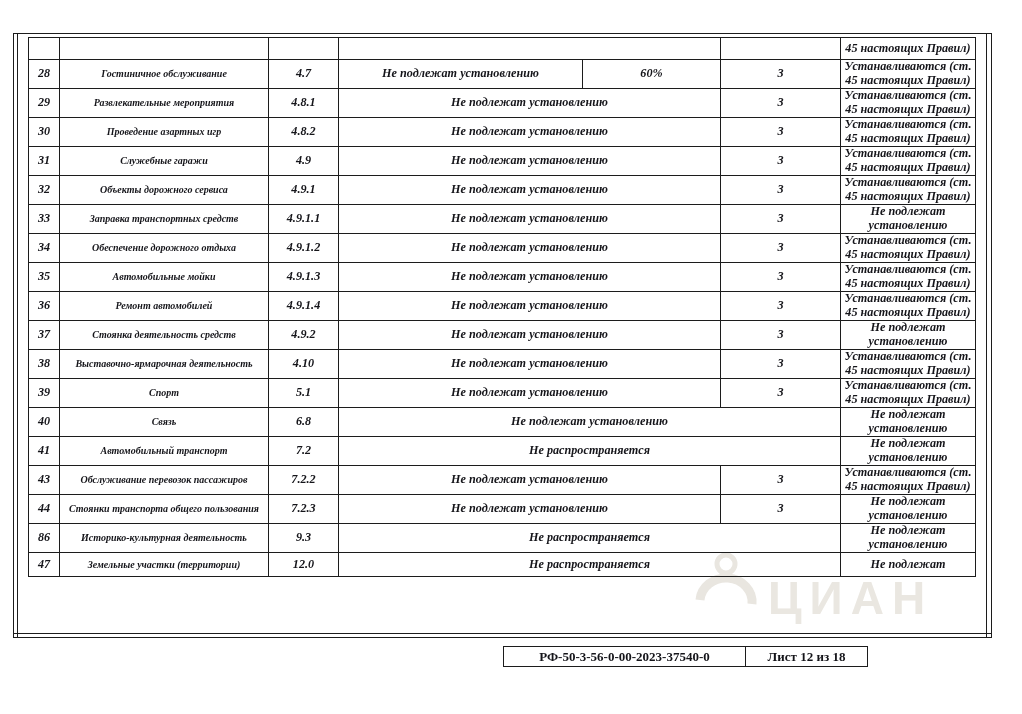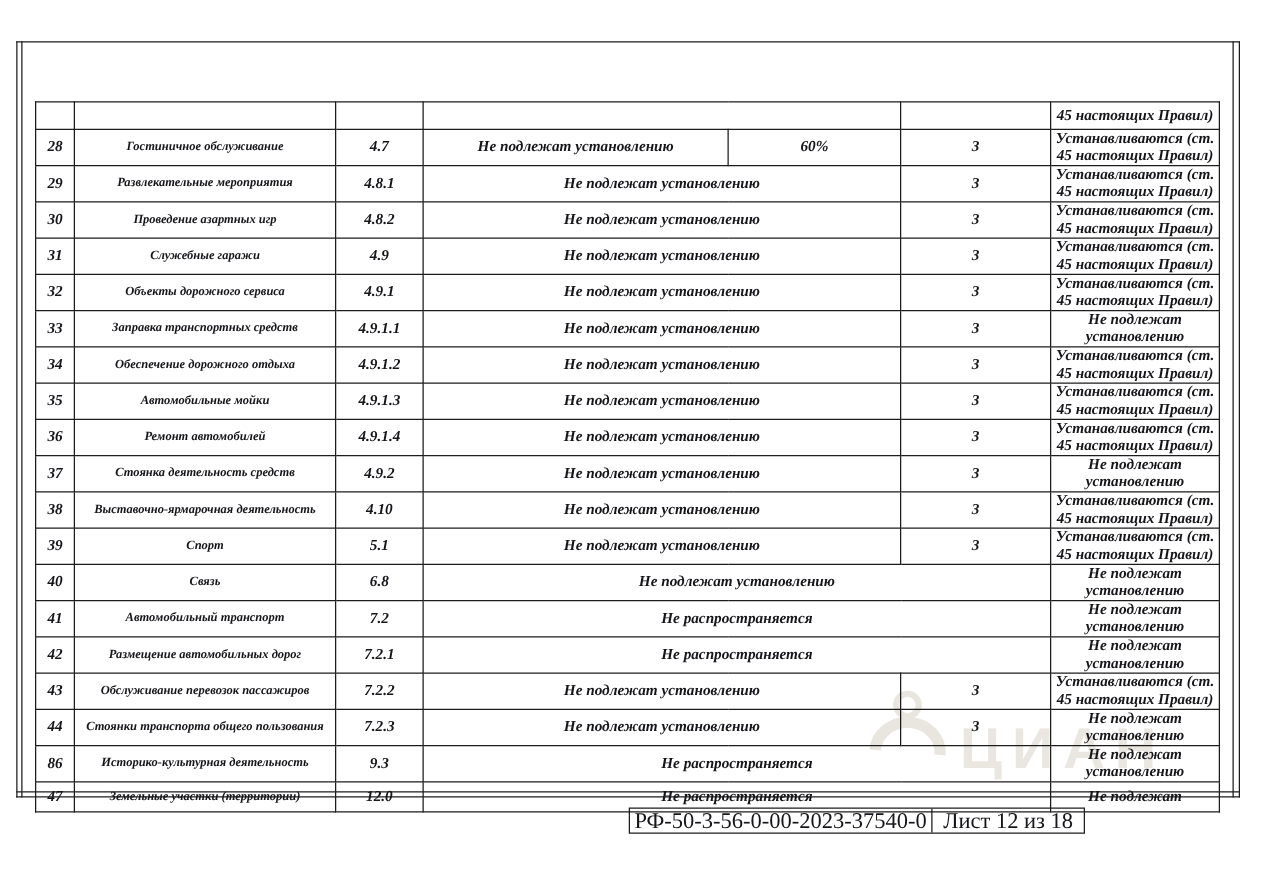--- a/index.html
+++ b/index.html
@@ -19,41 +19,41 @@
 
   
   .watermark{position:absolute;left:660px;top:548px;z-index:1;pointer-events:none;text-align:right;}
 
   
   table.landuse{
     position:absolute;left:28px;top:37px;z-index:2;
     border-collapse:collapse;table-layout:fixed;width:947px;
     background:transparent;
   }
-  table.landuse{border:1.5px solid #1c1c1c;margin-top:44px;}
+  table.landuse{border:1.5px solid #1c1c1c;}
   table.landuse td{
     border:1px solid #1c1c1c;
     text-align:center;vertical-align:middle;
     font-weight:bold;font-style:italic;
     font-size:12.2px;line-height:1.12;
     padding:0 3px;background:transparent;
   }
   table.landuse td.name{font-size:10px;}
   table.landuse tr{height:29px;}
   table.landuse tr.carry{height:22px;}
   table.landuse tr.last{height:24px;}
 
   
   .footerbox{
     position:absolute;left:503px;top:646px;z-index:2;
     display:flex;border:1.5px solid #1c1c1c;height:19px;
   }
   .footerbox .cell{
     display:flex;align-items:center;justify-content:center;
-    font-weight:normal;font-size:18px;font-style:normal;
+    font-weight:bold;font-size:13px;font-style:normal;
   }
   .footerbox .c-doc{width:241px;}
   .footerbox .c-sheet{width:121px;border-left:1.5px solid #1c1c1c;}
 </style>
 </head>
 <body>
 
 <div class="fline fl-top"></div>
 <div class="fline fl-left1"></div>
 <div class="fline fl-left2"></div>
@@ -194,27 +194,20 @@
         <td>Не подлежат установлению</td>
       </tr>
       <tr>
         <td>41</td>
         <td class="name">Автомобильный транспорт</td>
         <td>7.2</td>
         <td colspan="3">Не распространяется</td>
         <td>Не подлежат установлению</td>
       </tr>
       <tr>
-        <td>42</td>
-        <td class="name">Размещение автомобильных дорог</td>
-        <td>7.2.1</td>
-        <td colspan="3">Не распространяется</td>
-        <td>Не подлежат установлению</td>
-      </tr>
-      <tr>
         <td>43</td>
         <td class="name">Обслуживание перевозок пассажиров</td>
         <td>7.2.2</td>
         <td colspan="2">Не подлежат установлению</td>
         <td>3</td>
         <td>Устанавливаются (ст. 45 настоящих Правил)</td>
       </tr>
       <tr>
         <td>44</td>
         <td class="name">Стоянки транспорта общего пользования</td>

